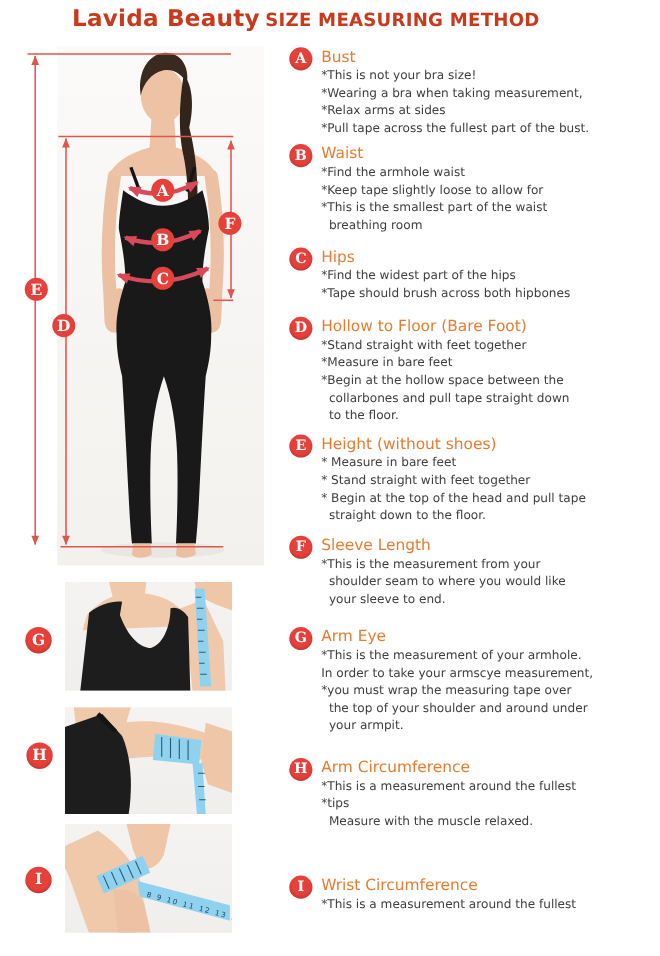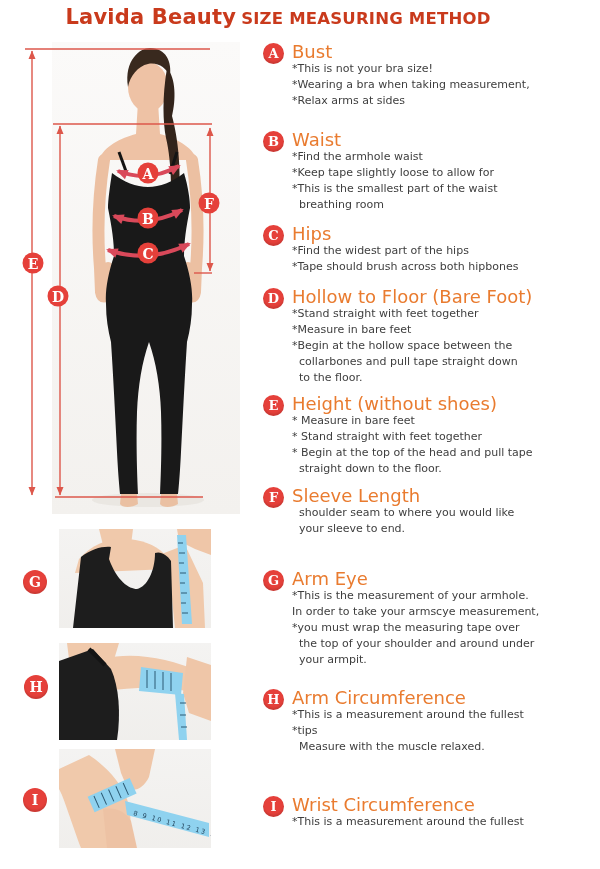--- a/index.html
+++ b/index.html
@@ -9,21 +9,21 @@
   .title{position:absolute;top:5px;left:0;width:556px;text-align:center;color:var(--title,#c93a1c);white-space:nowrap;}
   .title .brand{font-size:21px;font-weight:700;letter-spacing:.2px;}
   .title .subtitle{font-size:16.5px;font-weight:700;letter-spacing:.2px;}
   
   .sec{position:absolute;left:263px;width:332px;}
   .badge{position:absolute;left:0;top:0;width:21px;height:21px;border-radius:50%;
          background:var(--badge,#e5403a);color:#fff;display:flex;align-items:center;justify-content:center;
          font-family:"DejaVu Serif","Liberation Serif",serif;font-size:13px;font-weight:700;
          box-shadow:inset 0 -2px 2px rgba(0,0,0,.12);}
   .sectext{margin-left:29px;}
-  .heading{font-size:18px;line-height:18px;color:var(--heading,#e97b2f);}
+  .heading{font-size:14px;line-height:18px;color:var(--heading,#e97b2f);}
   .line{font-size:11px;line-height:16px;color:var(--body,#3e3e3e);white-space:pre-wrap;}
   
   .pbadge{position:absolute;width:24px;height:24px;border-radius:50%;
           background:var(--badge,#e5403a);color:#fff;display:flex;align-items:center;justify-content:center;
           font-family:"DejaVu Serif","Liberation Serif",serif;font-size:14px;font-weight:700;
           box-shadow:inset 0 -2px 2px rgba(0,0,0,.12);}
   .figsvg,.photosvg{position:absolute;}
   .bletter{fill:#ffffff;font-family:"DejaVu Serif","Liberation Serif",serif;font-weight:700;
            text-anchor:middle;dominant-baseline:central;}
   .tapenum{fill:#23445c;font-family:"DejaVu Sans",sans-serif;font-size:6.5px;letter-spacing:1.6px;}
@@ -183,20 +183,21 @@
 
   <div class="sec" style="top:43px">
     <div class="badge">
         <span>A</span>
       </div>
     <div class="sectext">
       <div class="heading">Bust</div>
       <div class="line">*This is not your bra size!</div>
       <div class="line">*Wearing a bra when taking measurement,</div>
       <div class="line">*Relax arms at sides</div>
+      <div class="line">*Pull tape across the fullest part of the bust.</div>
     </div>
   </div>
 
   <div class="sec" style="top:131px">
     <div class="badge">
         <span>B</span>
       </div>
     <div class="sectext">
       <div class="heading">Waist</div>
       <div class="line">*Find the armhole waist</div>
@@ -243,20 +244,21 @@
       <div class="line">  straight down to the floor.</div>
     </div>
   </div>
 
   <div class="sec" style="top:487px">
     <div class="badge">
         <span>F</span>
       </div>
     <div class="sectext">
       <div class="heading">Sleeve Length</div>
+      <div class="line">*This is the measurement from your</div>
       <div class="line">  shoulder seam to where you would like</div>
       <div class="line">  your sleeve to end.</div>
     </div>
   </div>
 
   <div class="sec" style="top:570px">
     <div class="badge">
         <span>G</span>
       </div>
     <div class="sectext">

